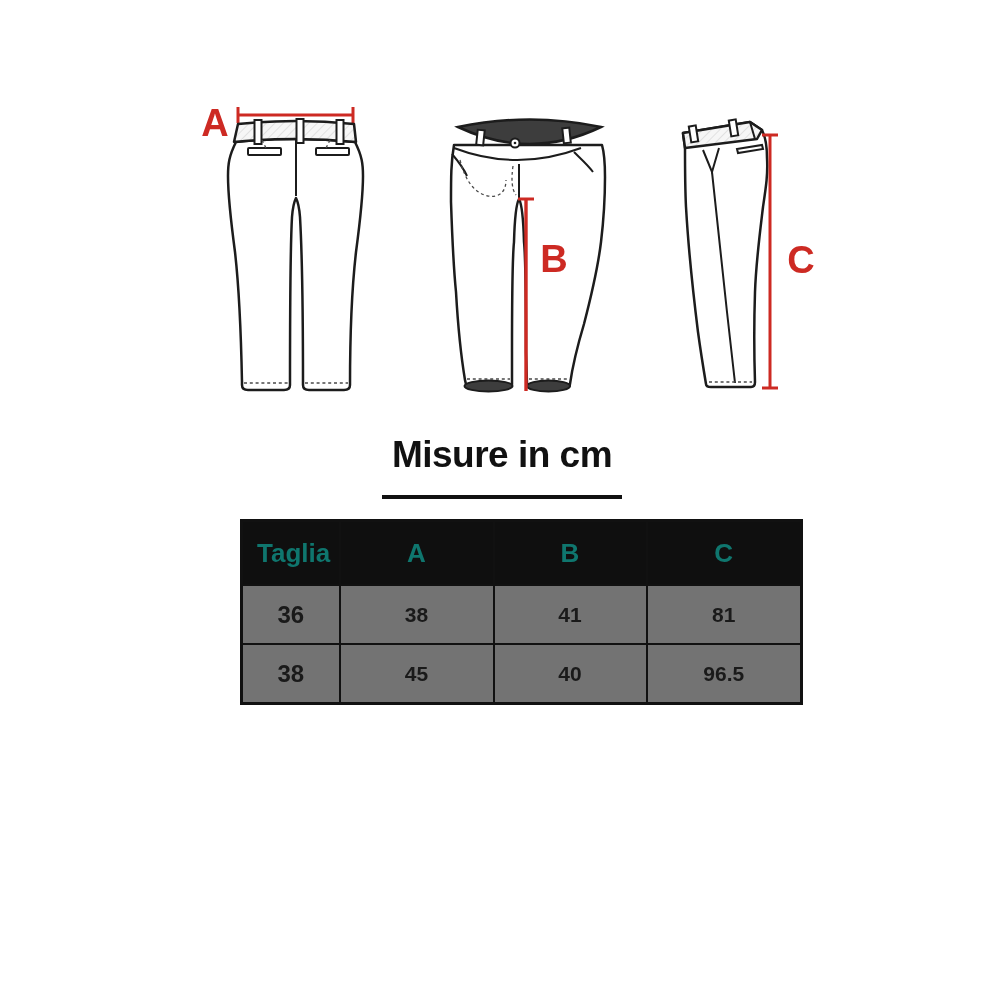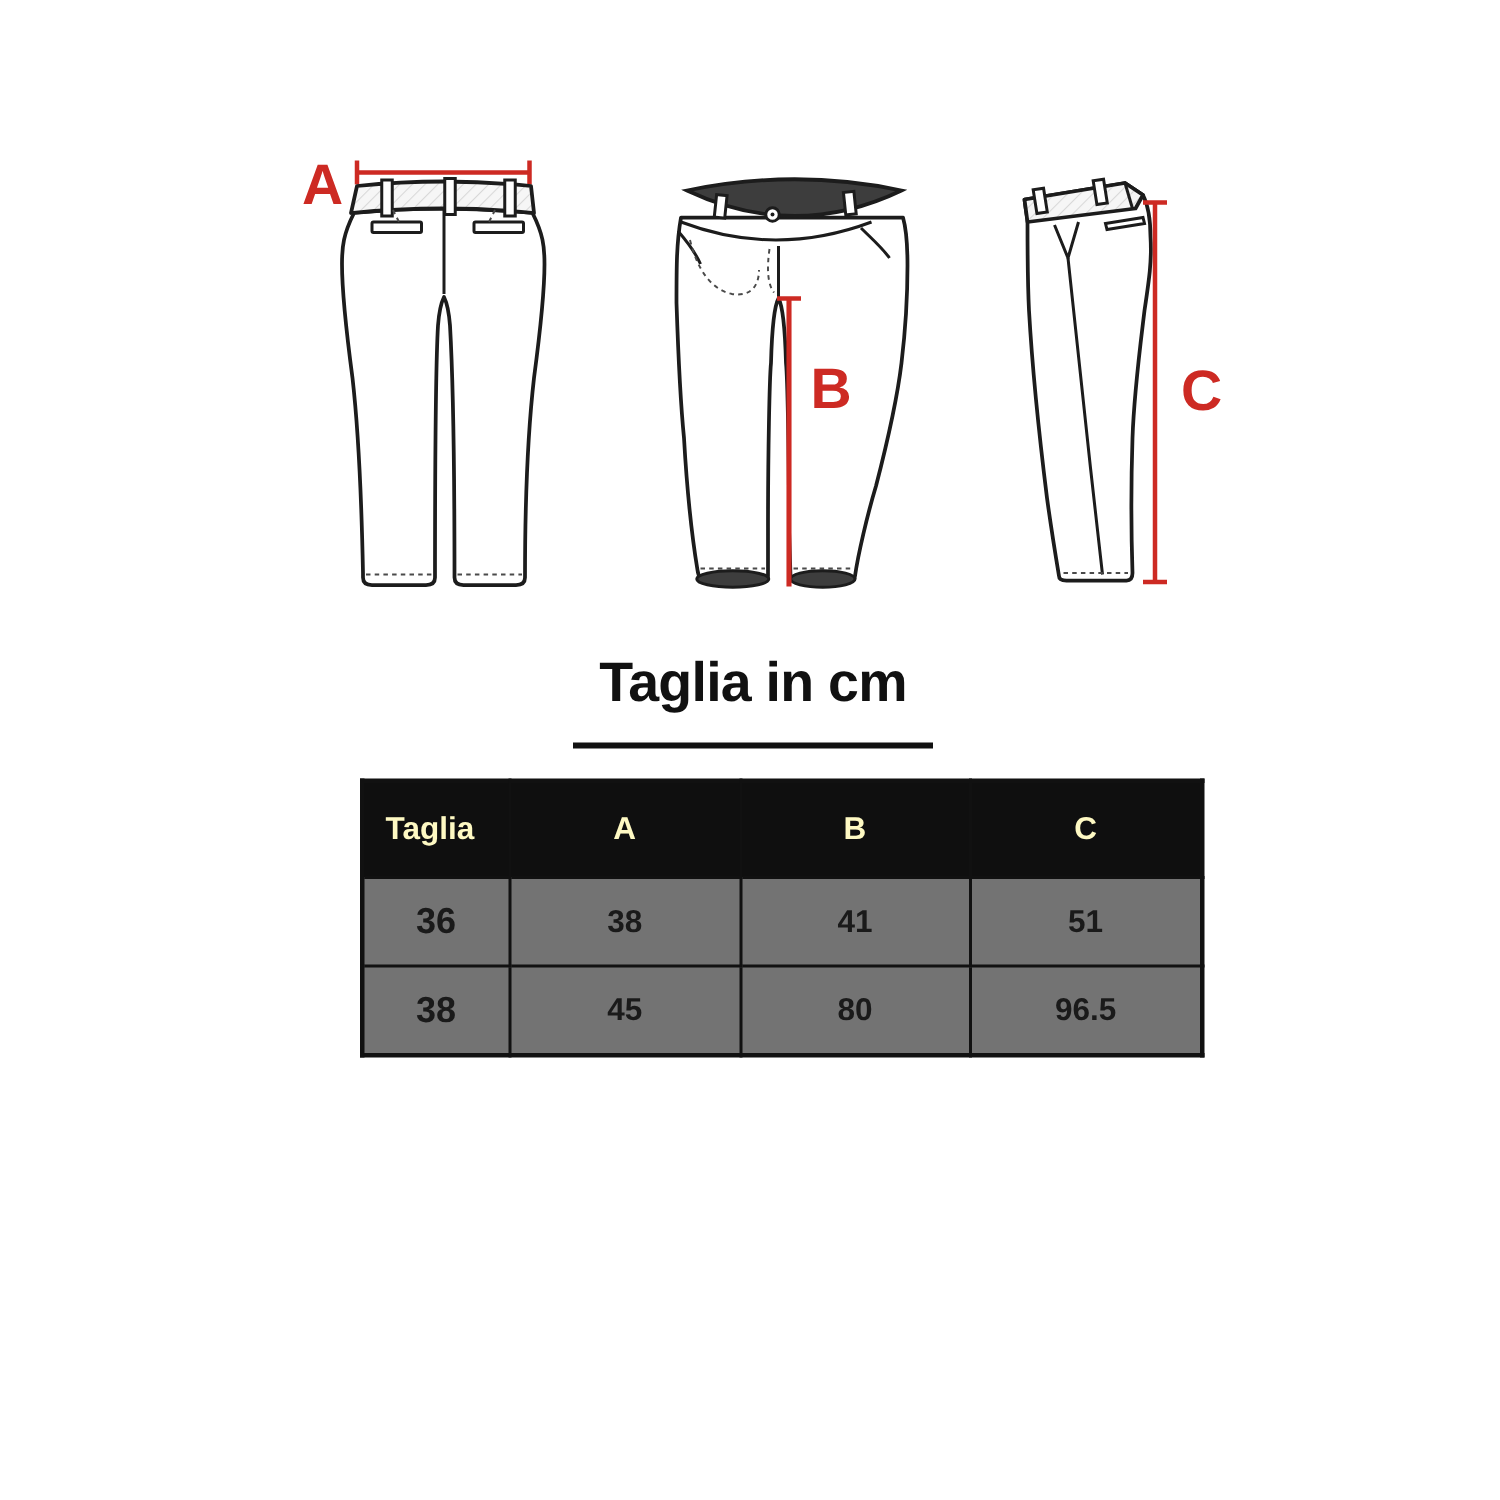--- a/index.html
+++ b/index.html
@@ -11,21 +11,21 @@
   .dash{stroke:#4a4a4a;stroke-width:1.3;stroke-dasharray:3,2.8;fill:none;}
   .red-label{fill:#cd2a23;font-size:38px;font-weight:bold;text-anchor:middle;
              font-family:"Liberation Sans",sans-serif;}
   .title{position:absolute;left:377px;top:434px;width:250px;text-align:center;
          font-size:37px;font-weight:bold;color:#111;letter-spacing:-0.5px;}
   .title-underline{position:absolute;left:382px;top:495px;width:240px;height:4px;background:#111;}
   table.size-table{position:absolute;left:240px;top:519px;width:560px;
         border-collapse:collapse;table-layout:fixed;border:3px solid #111;}
   .size-table th,.size-table td{border:2px solid #111;font-weight:bold;text-align:center;
         color:#1a1a1a;padding:0;}
-  .size-table thead th{background:#0f0f0f;color:#fef9c3;font-size:21px;height:62px;}
+  .size-table thead th{background:#0f0f0f;color:#0f766e;font-size:26px;height:62px;}
   .size-table thead th.taglia{text-align:left;padding-left:14px;}
   .size-table tbody td{font-size:21px;height:57px;background:#737373;}
   .size-table tbody td.size-col{font-size:24px;}
 </style>
 </head>
 <body>
 
 <div class="page">
 
   <svg class="fig" style="left:178px;top:92px" width="210" height="310" viewBox="0 0 210 310">
@@ -123,21 +123,21 @@
     <path class="thin" d="M57,80 C62,130 68,180 72,220 C75,248 78,272 80,291"></path>
     <path class="dash" d="M54,290 L97,290"></path>
     <g stroke="#cd2a23" stroke-width="3">
       <line x1="115" y1="43" x2="115" y2="296"></line>
       <line x1="107" y1="43" x2="123" y2="43"></line>
       <line x1="107" y1="296" x2="123" y2="296"></line>
     </g>
     <text class="red-label" x="146" y="181">C</text>
   </svg>
 
-  <div class="title">Taglia in cm</div>
+  <div class="title">Misure in cm</div>
   <div class="title-underline"></div>
 
   <table class="size-table">
     <colgroup>
       <col style="width:98px">
         <col style="width:154px">
         <col style="width:153px">
         <col style="width:155px">
     </colgroup>
     <thead>
@@ -146,24 +146,24 @@
         <th>A</th>
         <th>B</th>
         <th>C</th>
       </tr>
     </thead>
     <tbody>
       <tr>
         <td class="size-col">36</td>
         <td>38</td>
         <td>41</td>
-        <td>51</td>
+        <td>81</td>
       </tr>
       <tr>
         <td class="size-col">38</td>
         <td>45</td>
-        <td>80</td>
+        <td>40</td>
         <td>96.5</td>
       </tr>
     </tbody>
   </table>
 
 </div>
 
 </body></html>

